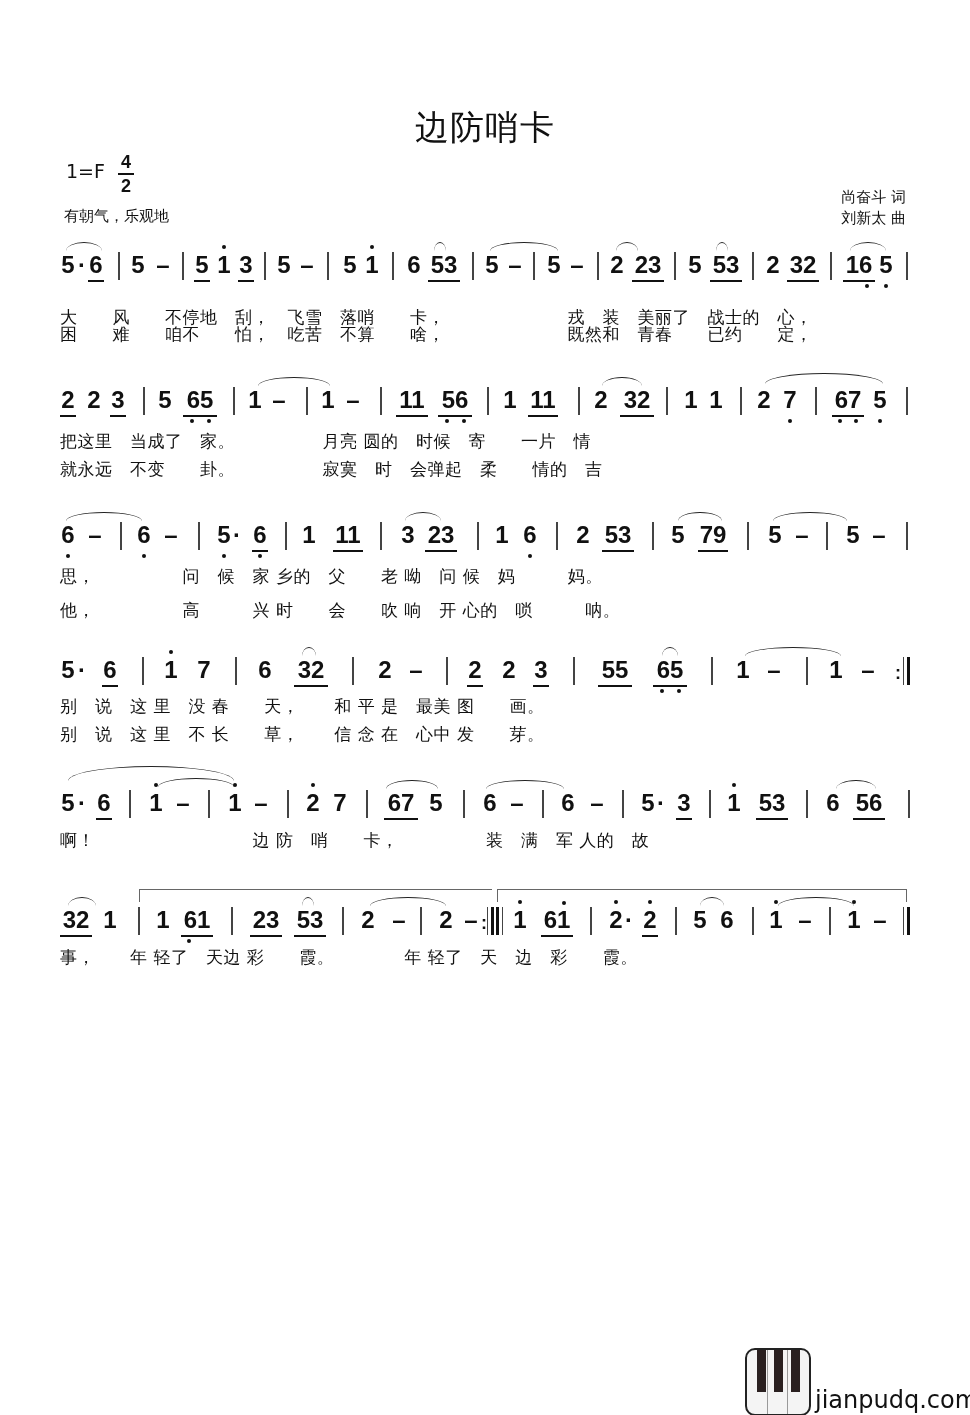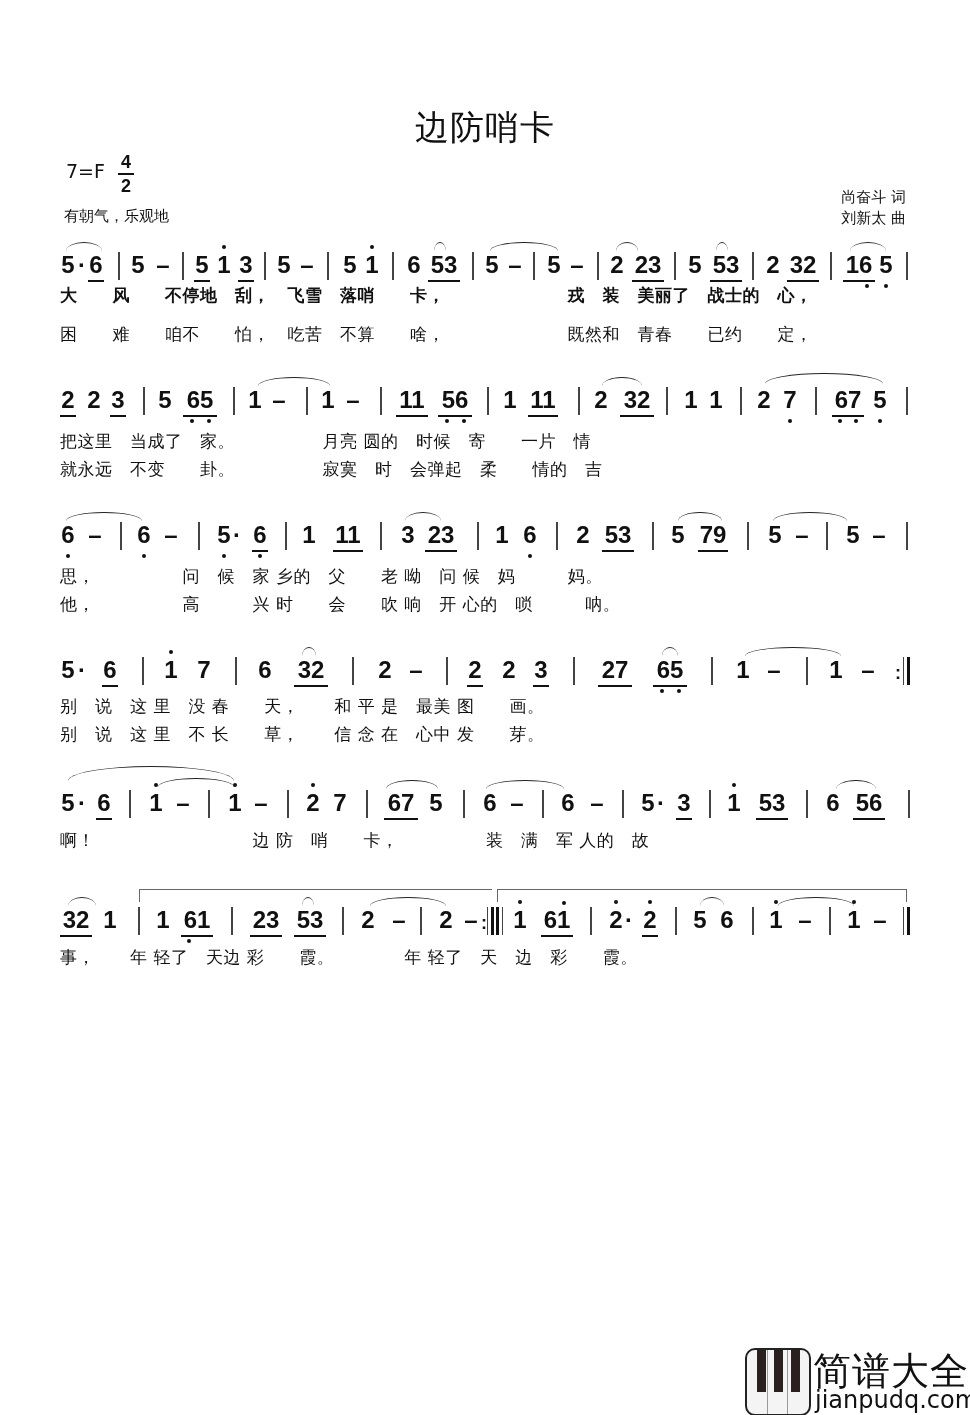--- a/index.html
+++ b/index.html
@@ -33,21 +33,21 @@
   .piano { position:absolute; left:0; top:2px; width:62px; height:64px; border:2px solid #222; border-radius:10px; background:#f4f4f4; overflow:hidden; }
   .piano .k { position:absolute; top:0; width:9px; height:42px; background:#2a2020; }
   .piano .w { position:absolute; top:0; width:1px; height:64px; background:#999; }
   .logo-cn { position:absolute; left:68px; top:0; font-size:38px; font-family:"DejaVu Sans", sans-serif; letter-spacing:1px; }
   .logo-url { position:absolute; left:70px; top:40px; font-size:24px; font-family:"DejaVu Sans", sans-serif; }
 </style>
 </head>
 <body>
 
 <div class="title">边防哨卡</div>
-<div class="key">7=F</div>
+<div class="key">1=F</div>
 <div class="timesig">
   <div>4</div>
   <div class="line"></div>
   <div>2</div>
 </div>
 <div class="tempo">有朝气，乐观地</div>
 <div class="credits">
   <div>尚奋斗 词</div>
   <div>刘新太 曲</div>
 </div>
@@ -91,21 +91,21 @@
   <div class="tok ul" style="left:710px;width:32px;">53</div>
   <div class="bar" style="left:752px;"></div>
   <div class="tok" style="left:765px;width:16px;">2</div>
   <div class="tok ul" style="left:787px;width:32px;">32</div>
   <div class="bar" style="left:830px;"></div>
   <div class="slur" style="left:850px;width:36px;top:-8px;"></div>
   <div class="tok ul" style="left:843px;width:32px;">16<span class="dot-below" style="left:75%;"></span></div>
   <div class="tok" style="left:878px;width:16px;">5<span class="dot-below"></span></div>
   <div class="bar" style="left:906px;"></div>
 
-  <div class="lyric" style="left:60px;top:34px;font-weight:bold;">大　　风　　不停地　刮，　飞雪　落哨　　卡，　　　　　　　戎　装　美丽了　战士的　心，</div>
+  <div class="lyric" style="left:60px;top:56px;">大　　风　　不停地　刮，　飞雪　落哨　　卡，　　　　　　　戎　装　美丽了　战士的　心，</div>
   <div class="lyric" style="left:60px;top:73px;">困　　难　　咱不　　怕，　吃苦　不算　　啥，　　　　　　　既然和　青春　　已约　　定，</div>
 </div>
 
 <div class="row" style="top:385px;">
   <div class="tok ul" style="left:60px;width:16px;">2</div>
   <div class="tok" style="left:86px;width:16px;">2</div>
   <div class="tok ul" style="left:110px;width:16px;">3</div>
   <div class="bar" style="left:143px;"></div>
   <div class="tok" style="left:157px;width:16px;">5</div>
   <div class="tok ul" style="left:183px;width:34px;">65<span class="dot-below" style="left:25%;"></span><span class="dot-below" style="left:75%;"></span></div>
@@ -173,21 +173,21 @@
   <div class="bar" style="left:747px;"></div>
   <div class="slur" style="left:773px;width:74px;top:-8px;"></div>
   <div class="tok" style="left:767px;width:16px;">5</div>
     <div class="tok" style="left:795px;width:14px;">–</div>
   <div class="bar" style="left:826px;"></div>
   <div class="tok" style="left:845px;width:16px;">5</div>
     <div class="tok" style="left:872px;width:14px;">–</div>
   <div class="bar" style="left:906px;"></div>
 
   <div class="lyric" style="left:60px;top:45px;">思，　　　　　问　候　家 乡的　父　　老 呦　问 候　妈　　　妈。</div>
-  <div class="lyric" style="left:60px;top:73px;">他，　　　　　高　　　兴 时　　会　　吹 响　开 心的　唢　　　呐。</div>
+  <div class="lyric" style="left:60px;top:79px;">他，　　　　　高　　　兴 时　　会　　吹 响　开 心的　唢　　　呐。</div>
 </div>
 
 <div class="row" style="top:655px;">
   <div class="tok" style="left:60px;width:16px;">5</div>
     <div class="tok" style="left:77px;width:10px;">·</div>
   <div class="tok ul" style="left:102px;width:16px;">6</div>
   <div class="bar" style="left:142px;"></div>
   <div class="tok" style="left:163px;width:16px;">1<span class="dot-above"></span></div>
   <div class="tok" style="left:196px;width:16px;">7</div>
   <div class="bar" style="left:235px;"></div>
@@ -195,21 +195,21 @@
   <div class="slur" style="left:302px;width:14px;top:-8px;"></div>
   <div class="tok ul" style="left:294px;width:34px;">32</div>
   <div class="bar" style="left:352px;"></div>
   <div class="tok" style="left:377px;width:16px;">2</div>
     <div class="tok" style="left:409px;width:14px;">–</div>
   <div class="bar" style="left:446px;"></div>
   <div class="tok ul" style="left:467px;width:16px;">2</div>
   <div class="tok" style="left:501px;width:16px;">2</div>
   <div class="tok ul" style="left:533px;width:16px;">3</div>
   <div class="bar" style="left:573px;"></div>
-  <div class="tok ul" style="left:598px;width:34px;">27</div>
+  <div class="tok ul" style="left:598px;width:34px;">55</div>
   <div class="slur" style="left:662px;width:16px;top:-8px;"></div>
   <div class="tok ul" style="left:653px;width:34px;">65<span class="dot-below" style="left:25%;"></span><span class="dot-below" style="left:75%;"></span></div>
   <div class="bar" style="left:711px;"></div>
   <div class="slur" style="left:745px;width:96px;top:-8px;"></div>
   <div class="tok" style="left:735px;width:16px;">1</div>
     <div class="tok" style="left:767px;width:14px;">–</div>
   <div class="bar" style="left:806px;"></div>
   <div class="tok" style="left:828px;width:16px;">1</div>
     <div class="tok" style="left:861px;width:14px;">–</div>
   <div class="rep" style="left:895px;">:</div>
@@ -307,15 +307,14 @@
 </div>
 
 <div class="logo">
   <div class="piano">
     <div class="w" style="left:20px;"></div>
     <div class="w" style="left:40px;"></div>
     <div class="k" style="left:10px;"></div>
     <div class="k" style="left:27px;"></div>
     <div class="k" style="left:44px;"></div>
   </div>
-  <div class="logo-cn">简谱大全</div>
   <div class="logo-url">jianpudq.com</div>
 </div>
 
 </body></html>

